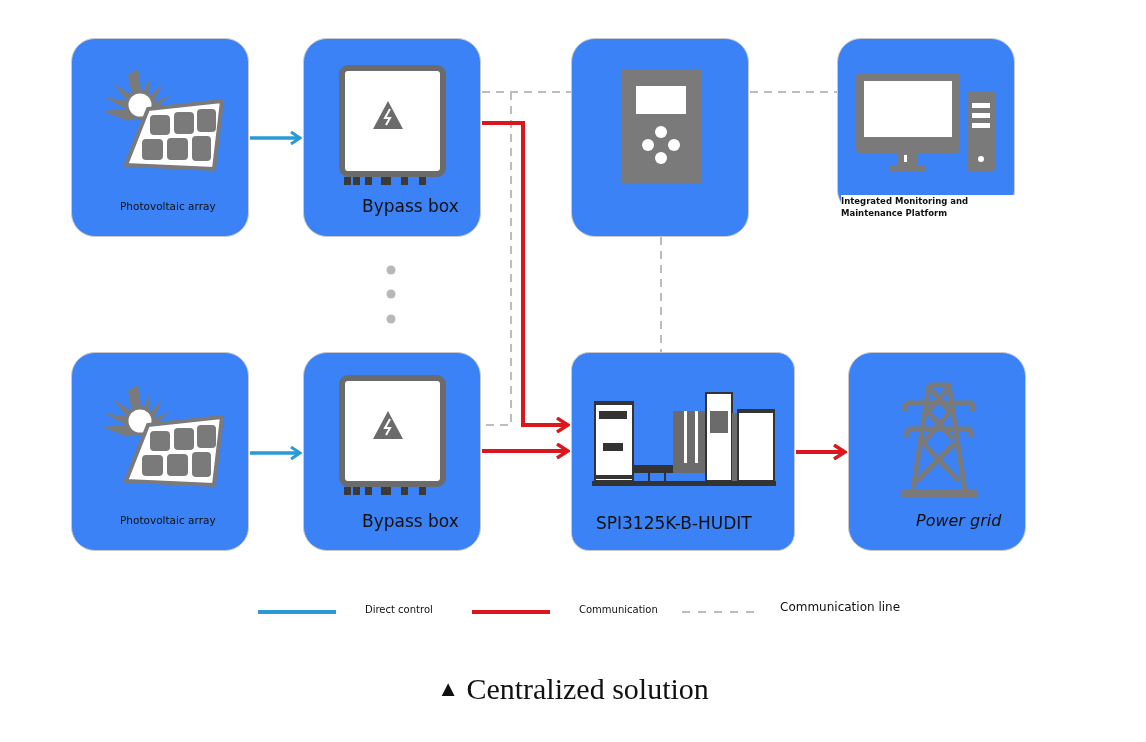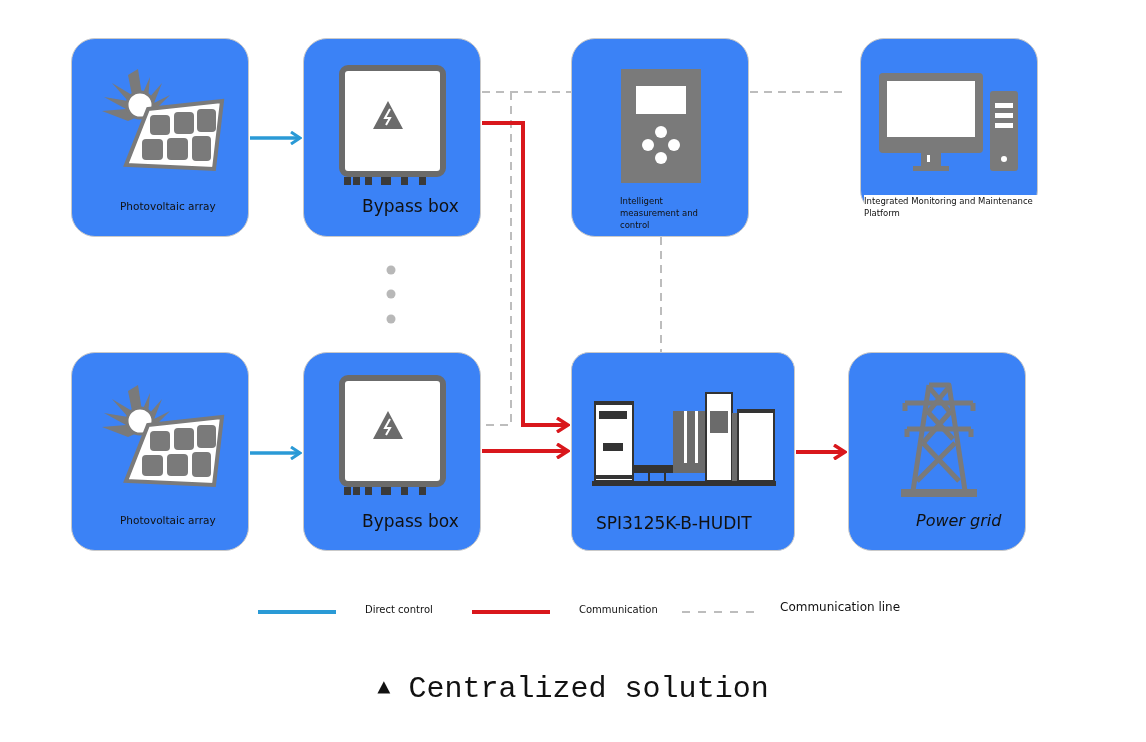--- a/index.html
+++ b/index.html
@@ -5,21 +5,21 @@
   html, body { margin: 0; padding: 0; background: #ffffff; }
   body { width: 1146px; height: 742px; position: relative; overflow: hidden; font-family: "Liberation Sans", "DejaVu Sans", sans-serif; }
   .node { position: absolute; border: 1.5px solid #c9c9c9; border-radius: 24px; background: #3b82f6; box-sizing: border-box; }
   .lbl { position: absolute; color: #111; white-space: nowrap; font-family: "DejaVu Sans", "Liberation Sans", sans-serif; }
   .small { font-size: 10.5px; }
   .tiny { font-size: 8.5px; line-height: 12px; white-space: normal; }
   .big { font-size: 17px; }
   svg.layer { position: absolute; left: 0; top: 0; }
   .icon { position: absolute; }
   .legend-label { position: absolute; color: #111; font-family: "DejaVu Sans", sans-serif; white-space: nowrap; }
-  .caption { position: absolute; left: 0; width: 1146px; top: 672px; text-align: center; font-size: 30px; color: #111; font-family: Liberation Mono, monospace; }
+  .caption { position: absolute; left: 0; width: 1146px; top: 672px; text-align: center; font-size: 30px; color: #111; font-family: Liberation Serif, serif; }
 </style>
 </head>
 <body>
 
 <svg class="layer" width="1146" height="742">
   <defs>
     <marker id="arB" markerWidth="12" markerHeight="14" refX="10" refY="7" orient="auto" markerUnits="userSpaceOnUse">
       <path d="M1,1 L10,7 L1,13" fill="none" stroke="#2a9ad6" stroke-width="3"></path>
     </marker>
     <marker id="arR" markerWidth="14" markerHeight="16" refX="12" refY="8" orient="auto" markerUnits="userSpaceOnUse">
@@ -86,24 +86,23 @@
 
 <div class="node" style="left:571px;top:38px;width:178px;height:199px;">
   <svg class="icon" style="left:49px;top:30px;" width="82" height="116" viewBox="0 0 82 116">
     <rect x="0" y="0" width="80" height="114" fill="#7a7a7a"></rect>
     <rect x="15" y="17" width="50" height="28" fill="#fff"></rect>
     <circle cx="40" cy="63" r="6" fill="#fff"></circle>
     <circle cx="27" cy="76" r="6" fill="#fff"></circle>
     <circle cx="53" cy="76" r="6" fill="#fff"></circle>
     <circle cx="40" cy="89" r="6" fill="#fff"></circle>
   </svg>
-  <div class="lbl tiny" style="left:48px;top:156px;width:100px;">Intelligent measurement and control</div>
-</div>
-
-<div class="node" style="left:860px;top:38px;width:178px;height:176px;">
+</div>
+
+<div class="node" style="left:837px;top:38px;width:178px;height:176px;font-weight:bold;">
   <svg class="icon" style="left:18px;top:34px;" width="142" height="100" viewBox="0 0 142 100">
     <rect x="0" y="0" width="104" height="80" rx="4" fill="#7a7a7a"></rect>
     <rect x="8" y="8" width="88" height="56" fill="#fff"></rect>
     <rect x="42" y="80" width="20" height="14" fill="#7a7a7a"></rect>
     <rect x="48" y="82" width="3" height="7" fill="#fff"></rect>
     <rect x="34" y="93" width="36" height="5" fill="#7a7a7a"></rect>
     <rect x="111" y="18" width="28" height="80" rx="3" fill="#7a7a7a"></rect>
     <rect x="116" y="30" width="18" height="5" fill="#fff"></rect>
     <rect x="116" y="40" width="18" height="5" fill="#fff"></rect>
     <rect x="116" y="50" width="18" height="5" fill="#fff"></rect>

